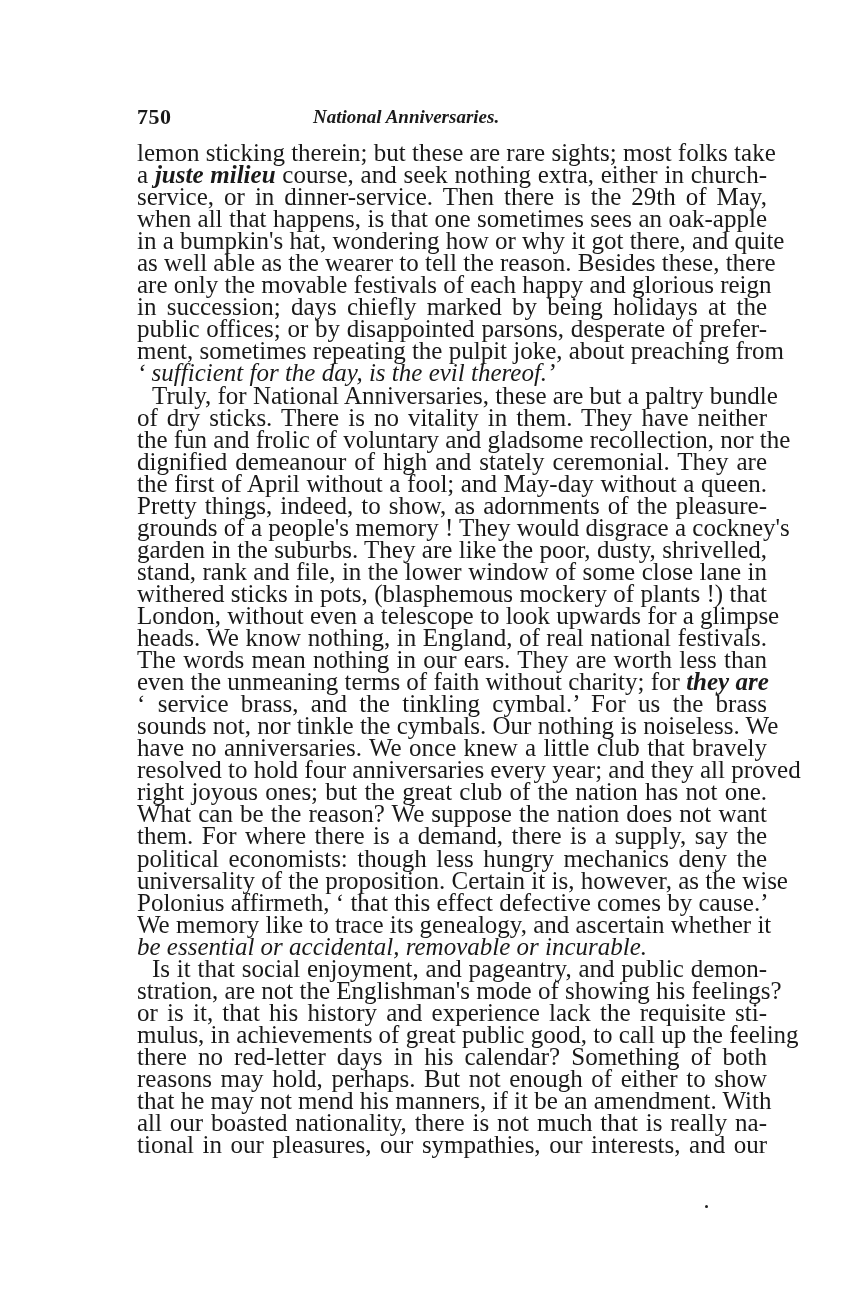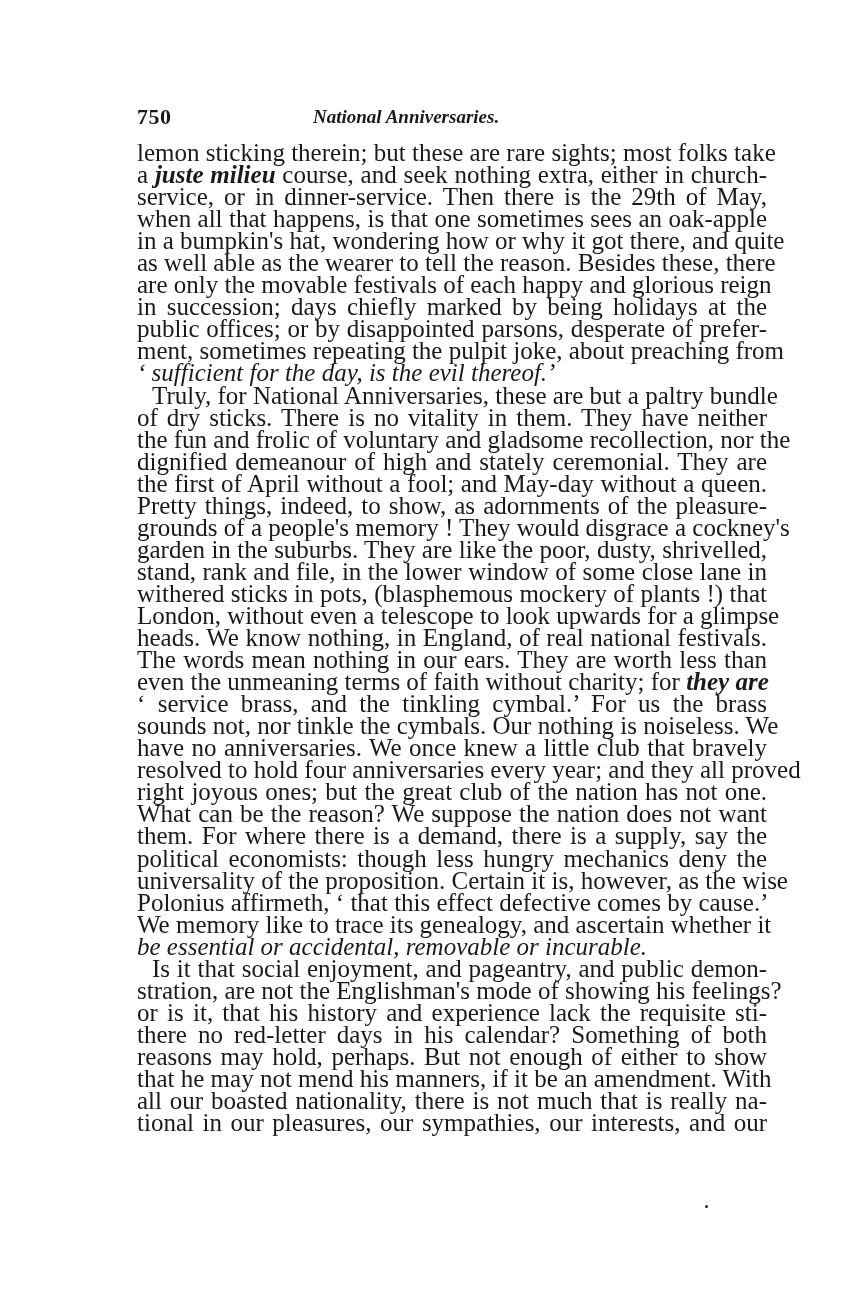--- a/index.html
+++ b/index.html
@@ -127,20 +127,21 @@
         <span class="line">political economists: though less hungry mechanics deny the</span>
         <span class="line">universality of the proposition.  Certain it is, however, as the wise</span>
         <span class="line">Polonius affirmeth, ‘ that this effect defective comes by cause.’</span>
         <span class="line">We memory like to trace its genealogy, and ascertain whether it</span>
         <span class="line last">be essential or accidental, removable or incurable.</span>
       </div>
       <div>
         <span class="line indent">Is it that social enjoyment, and pageantry, and public demon-</span>
         <span class="line">stration, are not the Englishman's mode of showing his feelings?</span>
         <span class="line">or is it, that his history and experience lack the requisite sti-</span>
+        <span class="line">mulus, in achievements of great public good, to call up the feeling</span>
         <span class="line">there no red-letter days in his calendar?  Something of both</span>
         <span class="line">reasons may hold, perhaps.  But not enough of either to show</span>
         <span class="line">that he may not mend his manners, if it be an amendment.  With</span>
         <span class="line">all our boasted nationality, there is not much that is really na-</span>
         <span class="line">tional in our pleasures, our sympathies, our interests, and our</span>
       </div>
     </div>
 </div>
 <div class="stray-dot"></div>
 

